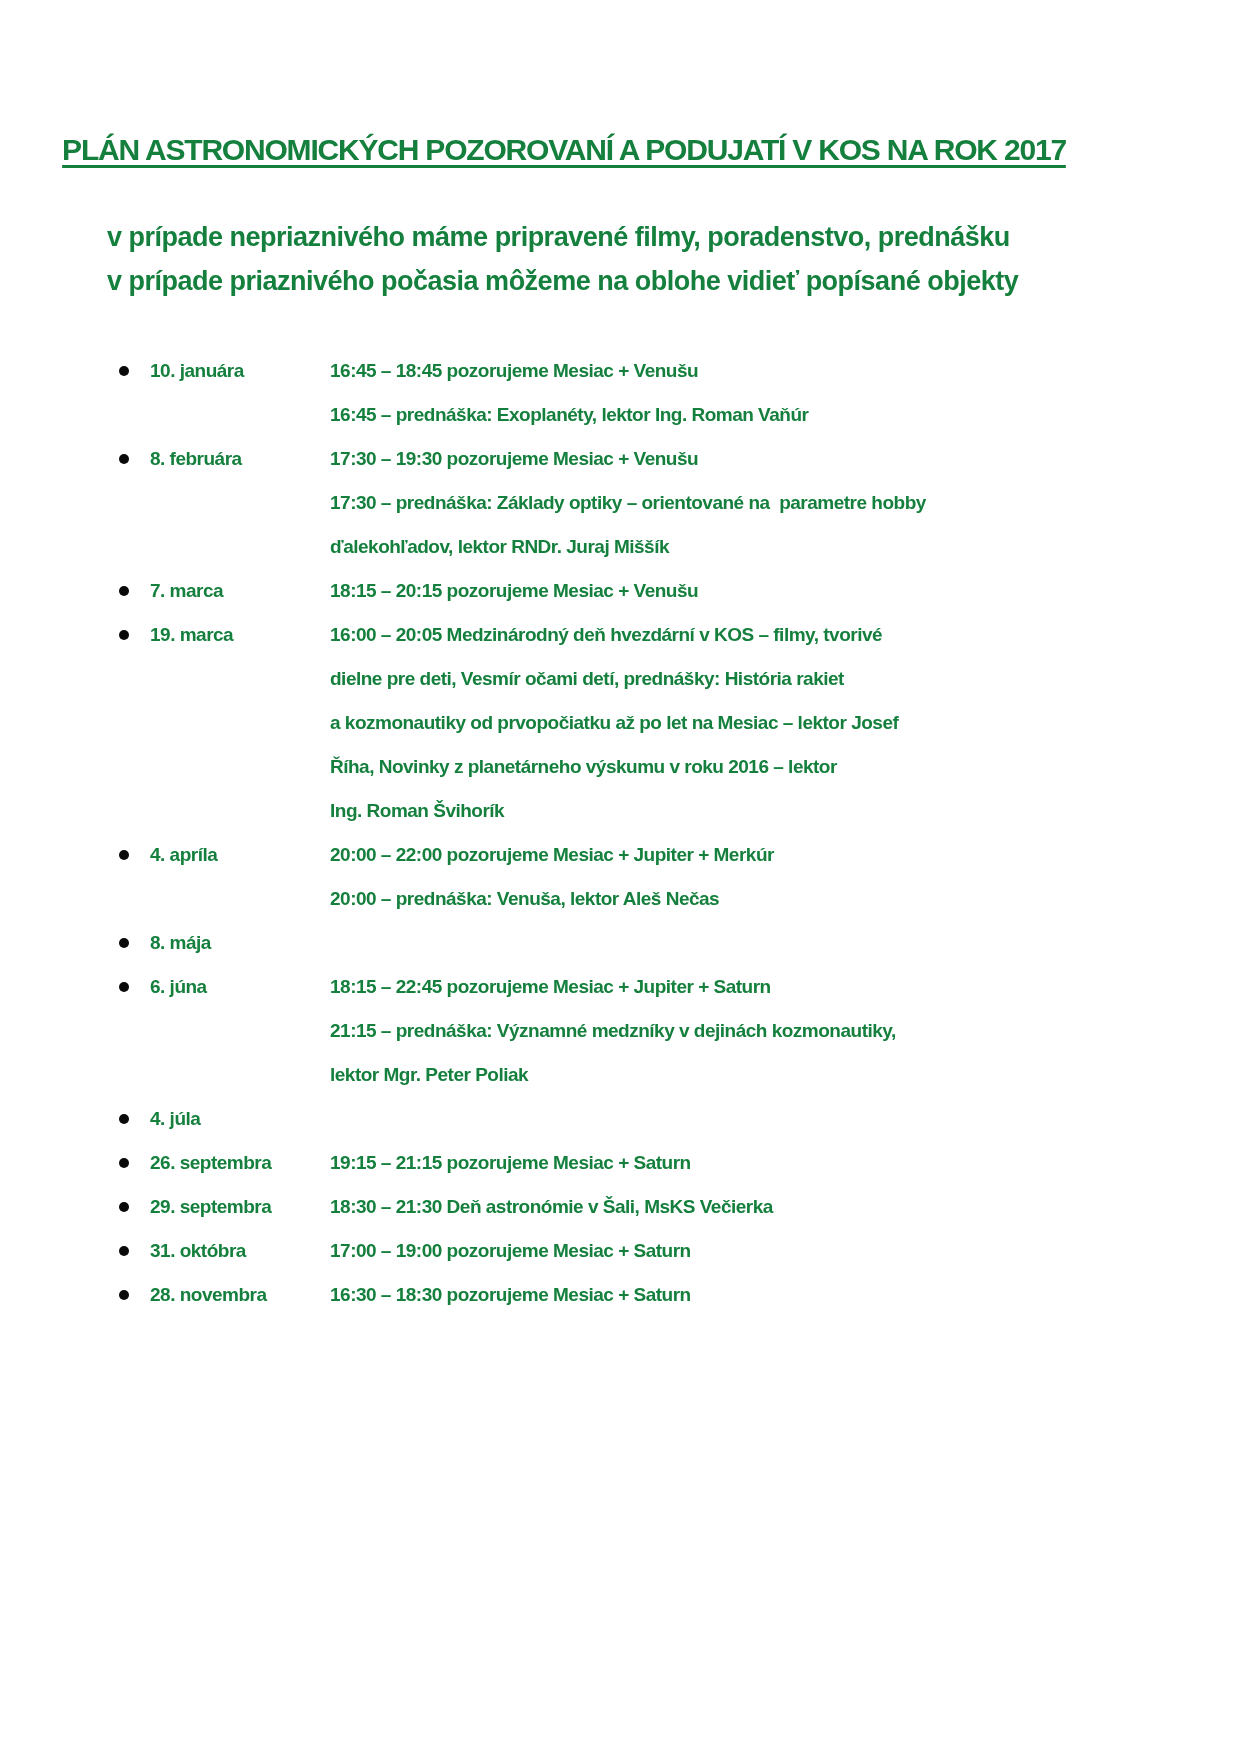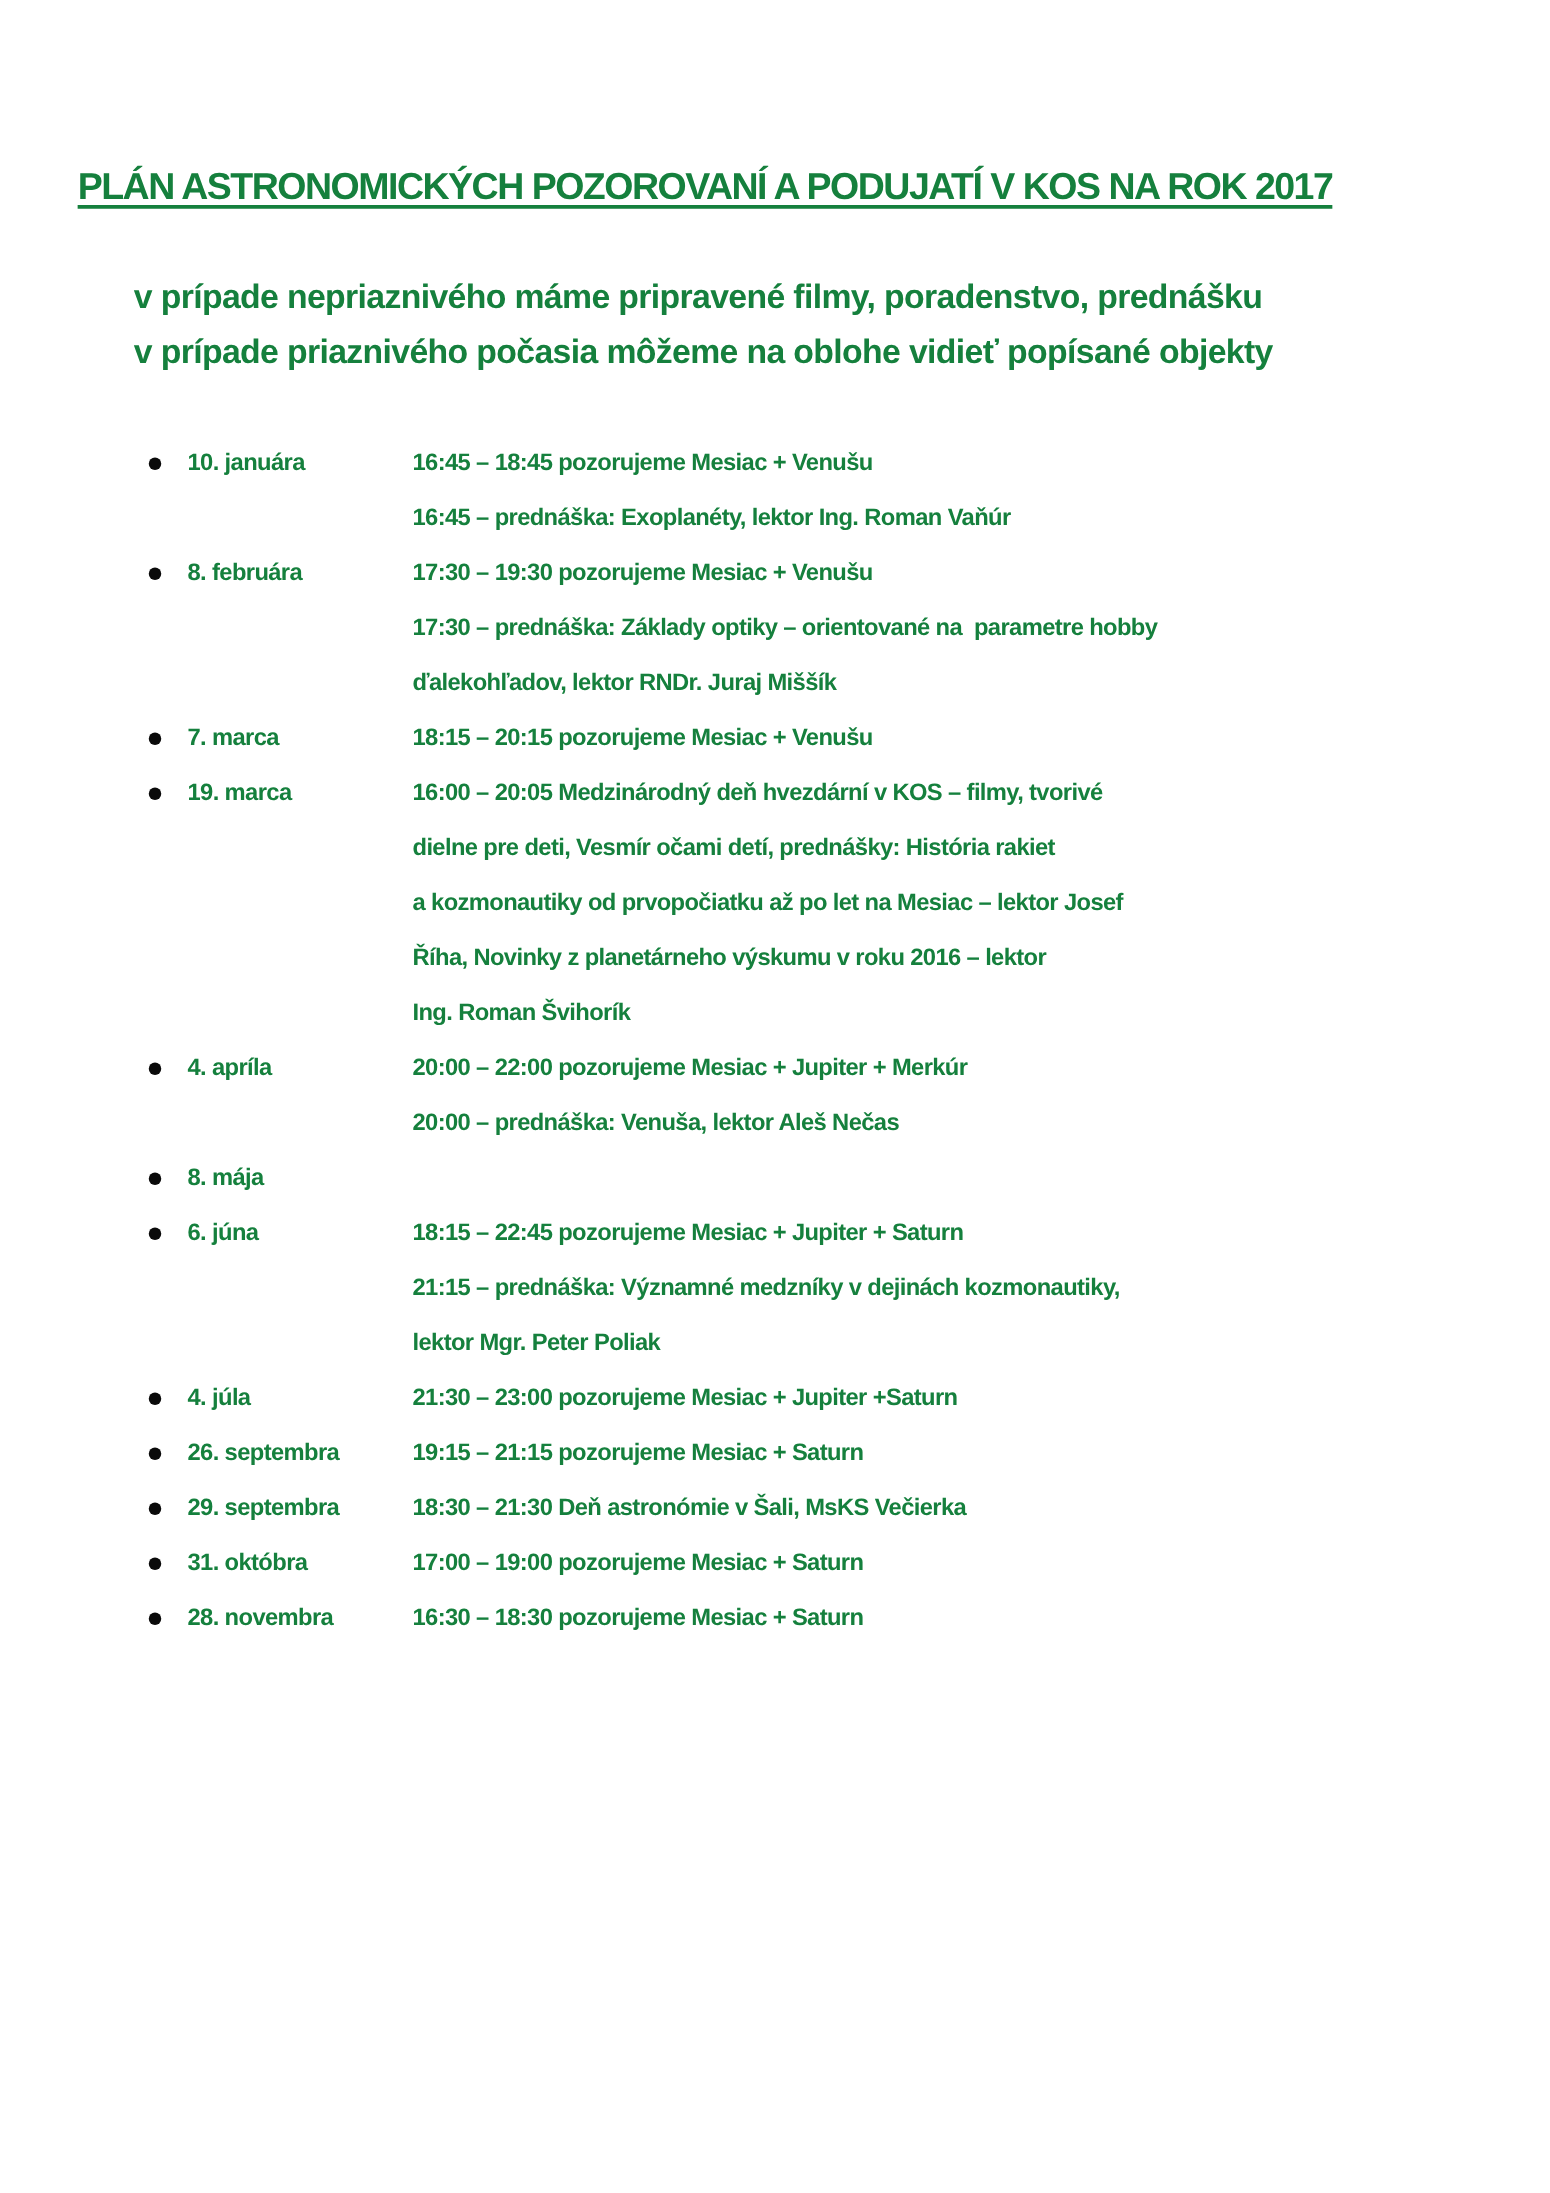--- a/index.html
+++ b/index.html
@@ -153,23 +153,20 @@
           <div class="event-line">18:15 – 22:45 pozorujeme Mesiac + Jupiter + Saturn</div>
           <div class="event-line">21:15 – prednáška: Významné medzníky v dejinách kozmonautiky,</div>
           <div class="event-line">lektor Mgr. Peter Poliak</div>
         </span>
   </div>
       <div class="event-row">
     <span class="bullet-marker">
           <i></i>
         </span>
     <span class="event-date">4. júla</span>
-    <span class="event-lines">
-          <div class="event-line">21:30 – 23:00 pozorujeme Mesiac + Jupiter +Saturn</div>
-        </span>
   </div>
       <div class="event-row">
     <span class="bullet-marker">
           <i></i>
         </span>
     <span class="event-date">26. septembra</span>
     <span class="event-lines">
           <div class="event-line">19:15 – 21:15 pozorujeme Mesiac + Saturn</div>
         </span>
   </div>

